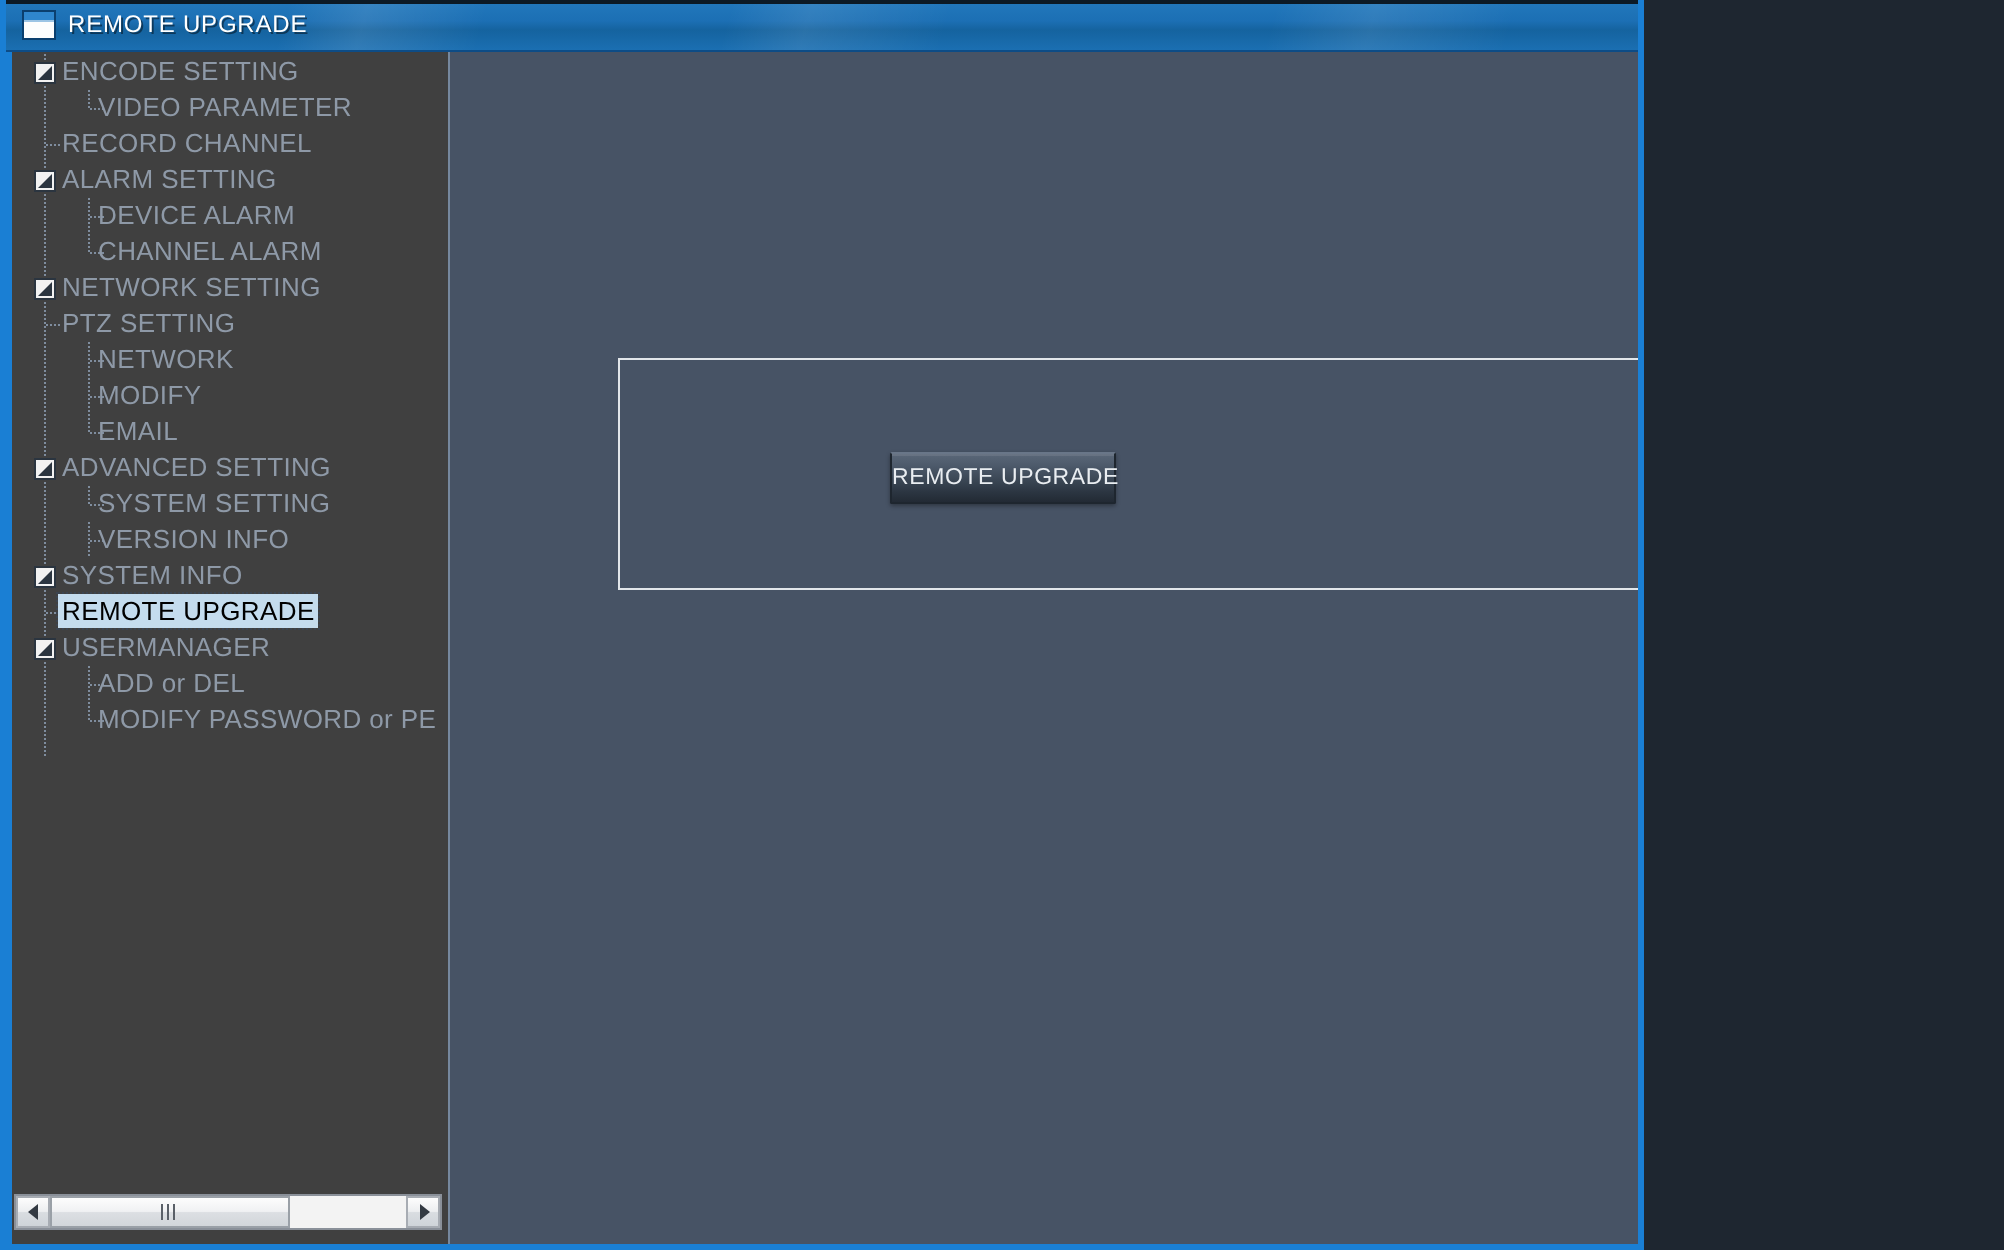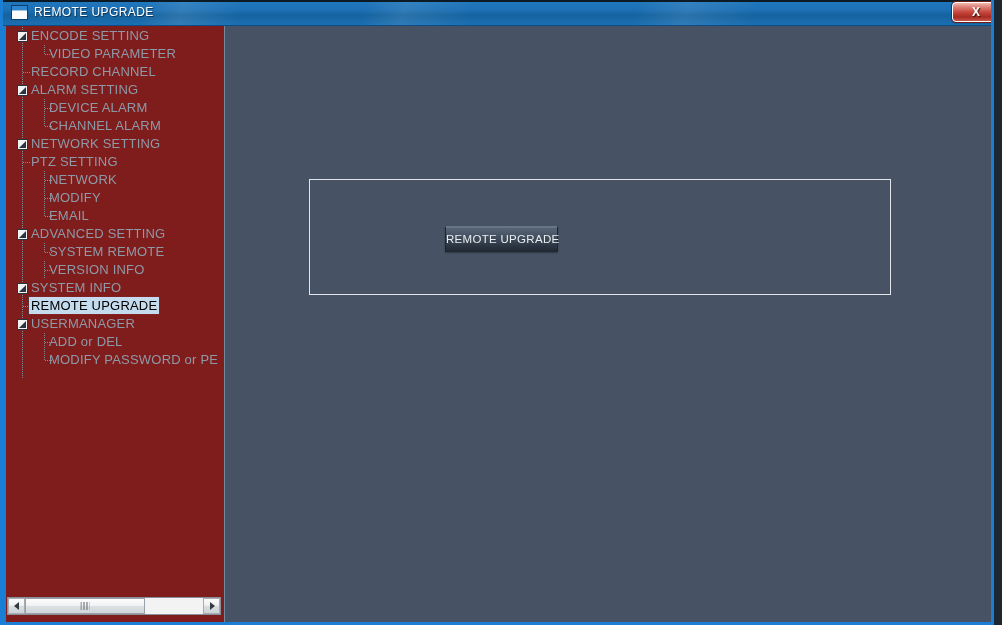--- a/index.html
+++ b/index.html
@@ -11,21 +11,21 @@
     width: 1002px;
     height: 625px;
     overflow: hidden;
     font-family: "Liberation Sans", sans-serif;
   }
 
   
   #window {
     position: absolute;
     left: 0; top: 0;
-    width: 994px;
+    width: 822px;
     height: 625px;
     box-sizing: border-box;
     background: #475365;
     border: 3px solid #1a7fd4;
     border-top-width: 0;
     border-bottom-width: 3px;
     overflow: hidden;
   }
 
   
@@ -124,21 +124,21 @@
     height: 596px;
   }
 
   
   #sidebar {
     position: absolute;
     left: 0;
     top: 0;
     width: 222px;
     height: 596px;
-    background: #7f1d1d;
+    background: #404040;
     border-right: 1px solid #76889e;
     box-sizing: border-box;
     overflow: hidden;
   }
   #sidebar::before {
     content: "";
     position: absolute;
     left: 0; top: 0; bottom: 0;
     width: 3px;
     background: #1a7fd4;
@@ -383,21 +383,21 @@
           <div class="tree-row depth0"><div class="stub"></div><span class="label">RECORD CHANNEL</span></div>
           <div class="tree-row depth0"><div class="expander"></div><span class="label">ALARM SETTING</span></div>
           <div class="tree-row depth1"><div class="vbranch"></div><div class="hbranch"></div><span class="label">DEVICE ALARM</span></div>
           <div class="tree-row depth1 last"><div class="vbranch"></div><div class="hbranch"></div><span class="label">CHANNEL ALARM</span></div>
           <div class="tree-row depth0"><div class="expander"></div><span class="label">NETWORK SETTING</span></div>
           <div class="tree-row depth0"><div class="stub"></div><span class="label">PTZ SETTING</span></div>
           <div class="tree-row depth1"><div class="vbranch"></div><div class="hbranch"></div><span class="label">NETWORK</span></div>
           <div class="tree-row depth1"><div class="vbranch"></div><div class="hbranch"></div><span class="label">MODIFY</span></div>
           <div class="tree-row depth1 last"><div class="vbranch"></div><div class="hbranch"></div><span class="label">EMAIL</span></div>
           <div class="tree-row depth0"><div class="expander"></div><span class="label">ADVANCED SETTING</span></div>
-          <div class="tree-row depth1 last"><div class="vbranch"></div><div class="hbranch"></div><span class="label">SYSTEM REMOTE</span></div>
+          <div class="tree-row depth1 last"><div class="vbranch"></div><div class="hbranch"></div><span class="label">SYSTEM SETTING</span></div>
           <div class="tree-row depth1"><div class="vbranch"></div><div class="hbranch"></div><span class="label">VERSION INFO</span></div>
           <div class="tree-row depth0"><div class="expander"></div><span class="label">SYSTEM INFO</span></div>
           <div class="tree-row depth0 selected"><div class="stub"></div><span class="label">REMOTE UPGRADE</span></div>
           <div class="tree-row depth0"><div class="expander"></div><span class="label">USERMANAGER</span></div>
           <div class="tree-row depth1"><div class="vbranch"></div><div class="hbranch"></div><span class="label">ADD or DEL</span></div>
           <div class="tree-row depth1 last"><div class="vbranch"></div><div class="hbranch"></div><span class="label">MODIFY PASSWORD or PE</span></div>
         </div>
 
       <div id="hscroll">
         <div class="scroll-arrow" id="scroll-left"></div>

